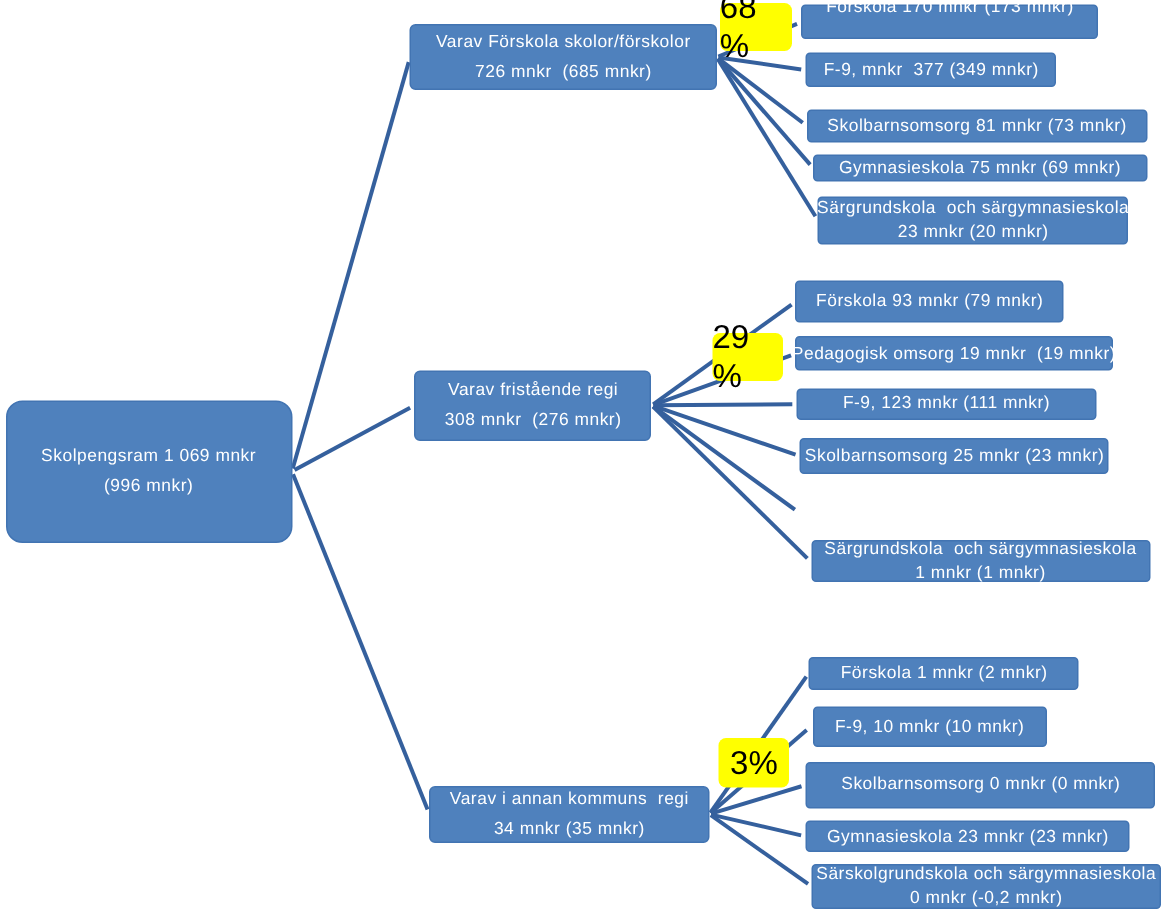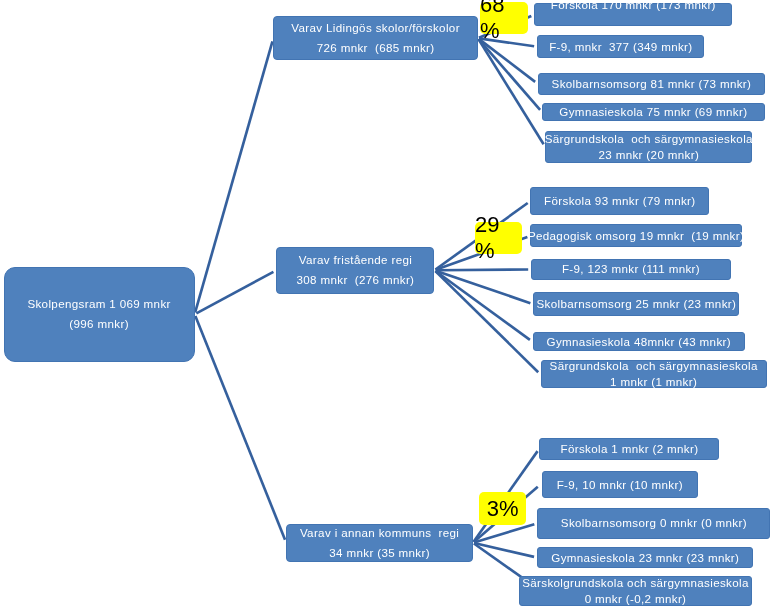--- a/index.html
+++ b/index.html
@@ -43,21 +43,21 @@
       <line x1="473.8076718763953" y1="542.0150593877235" x2="537.7795416629458" y2="486.69317496607067" stroke="#35609D" stroke-width="2.65"></line>
       <line x1="474.04840682108164" y1="542.4519170022922" x2="534.3375818104489" y2="524.1782213272205" stroke="#35609D" stroke-width="2.65"></line>
       <line x1="474.06942250725143" y1="543.0691672333953" x2="534.0815399806628" y2="556.8822207109457" stroke="#35609D" stroke-width="2.65"></line>
       <line x1="473.8799046404136" y1="543.4926665111695" x2="538.686920958897" y2="589.3028893035478" stroke="#35609D" stroke-width="2.65"></line>
     </svg>
     <div class="node root" style="left: 3.6px; top: 266.5px; width: 191px; height: 95.5px;">
       <span class="ln">Skolpengsram 1 069 mnkr</span>
       <span class="ln">(996 mnkr)</span>
     </div>
     <div class="node mid" style="left: 273.4px; top: 16.2px; width: 204.4px; height: 43.9px;">
-      <span class="ln">Varav Lidingös skolor/förskolor</span>
+      <span class="ln">Varav Förskola skolor/förskolor</span>
       <span class="ln">726 mnkr  (685 mnkr)</span>
     </div>
     <div class="node leaf" style="padding-bottom: 20px; left: 534.3px; top: 2.9px; width: 198px; height: 23.6px;">
       <span class="ln">Förskola 170 mnkr (173 mnkr)</span>
     </div>
     <div class="node leaf" style="left: 537.3px; top: 35.3px; width: 167.1px; height: 22.9px;">
       <span class="ln">F-9, mnkr  377 (349 mnkr)</span>
     </div>
     <div class="node leaf" style="left: 537.7px; top: 72.9px; width: 227.5px; height: 21.8px;">
       <span class="ln">Skolbarnsomsorg 81 mnkr (73 mnkr)</span>
@@ -79,23 +79,20 @@
     </div>
     <div class="node leaf" style="left: 530.4px; top: 224.1px; width: 211.2px; height: 23.4px;">
       <span class="ln">Pedagogisk omsorg 19 mnkr  (19 mnkr)</span>
     </div>
     <div class="node leaf" style="left: 531.4px; top: 259.2px; width: 199.2px; height: 20.5px;">
       <span class="ln">F-9, 123 mnkr (111 mnkr)</span>
     </div>
     <div class="node leaf" style="left: 533.4px; top: 292.4px; width: 206px; height: 23.6px;">
       <span class="ln">Skolbarnsomsorg 25 mnkr (23 mnkr)</span>
     </div>
-    <div class="node leaf" style="left: 532.5px; top: 332.4px; width: 212.5px; height: 18.6px;">
-      <span class="ln">Gymnasieskola 48mnkr (43 mnkr)</span>
-    </div>
     <div class="node leaf" style="left: 540.5px; top: 360.4px; width: 226.3px; height: 28.1px;">
       <span class="ln">Särgrundskola  och särgymnasieskola</span>
       <span class="ln">1 mnkr (1 mnkr)</span>
     </div>
     <div class="badge" style="left: 475px; top: 222.4px; width: 47.2px; height: 31.4px;">29 %</div>
     <div class="node mid" style="left: 286.3px; top: 523.8px; width: 186.6px; height: 38px;">
       <span class="ln">Varav i annan kommuns  regi</span>
       <span class="ln">34 mnkr (35 mnkr)</span>
     </div>
     <div class="node leaf" style="left: 539.4px; top: 437.5px; width: 180.1px; height: 22px;">
@@ -103,18 +100,18 @@
     </div>
     <div class="node leaf" style="left: 542px; top: 471px; width: 155.5px; height: 27.2px;">
       <span class="ln">F-9, 10 mnkr (10 mnkr)</span>
     </div>
     <div class="node leaf" style="left: 537.4px; top: 507.8px; width: 233px; height: 30.9px;">
       <span class="ln">Skolbarnsomsorg 0 mnkr (0 mnkr)</span>
     </div>
     <div class="node leaf" style="left: 537.2px; top: 546.9px; width: 216.2px; height: 21.4px;">
       <span class="ln">Gymnasieskola 23 mnkr (23 mnkr)</span>
     </div>
-    <div class="node leaf" style="left: 519px; top: 575.9px; width: 233px; height: 30.5px;">
+    <div class="node leaf" style="left: 541px; top: 575.9px; width: 233px; height: 30.5px;">
       <span class="ln">Särskolgrundskola och särgymnasieskola</span>
       <span class="ln">0 mnkr (-0,2 mnkr)</span>
     </div>
     <div class="badge" style="left: 479px; top: 492px; width: 47.2px; height: 33.4px;">3%</div>
 </div>
 
 </body></html>

